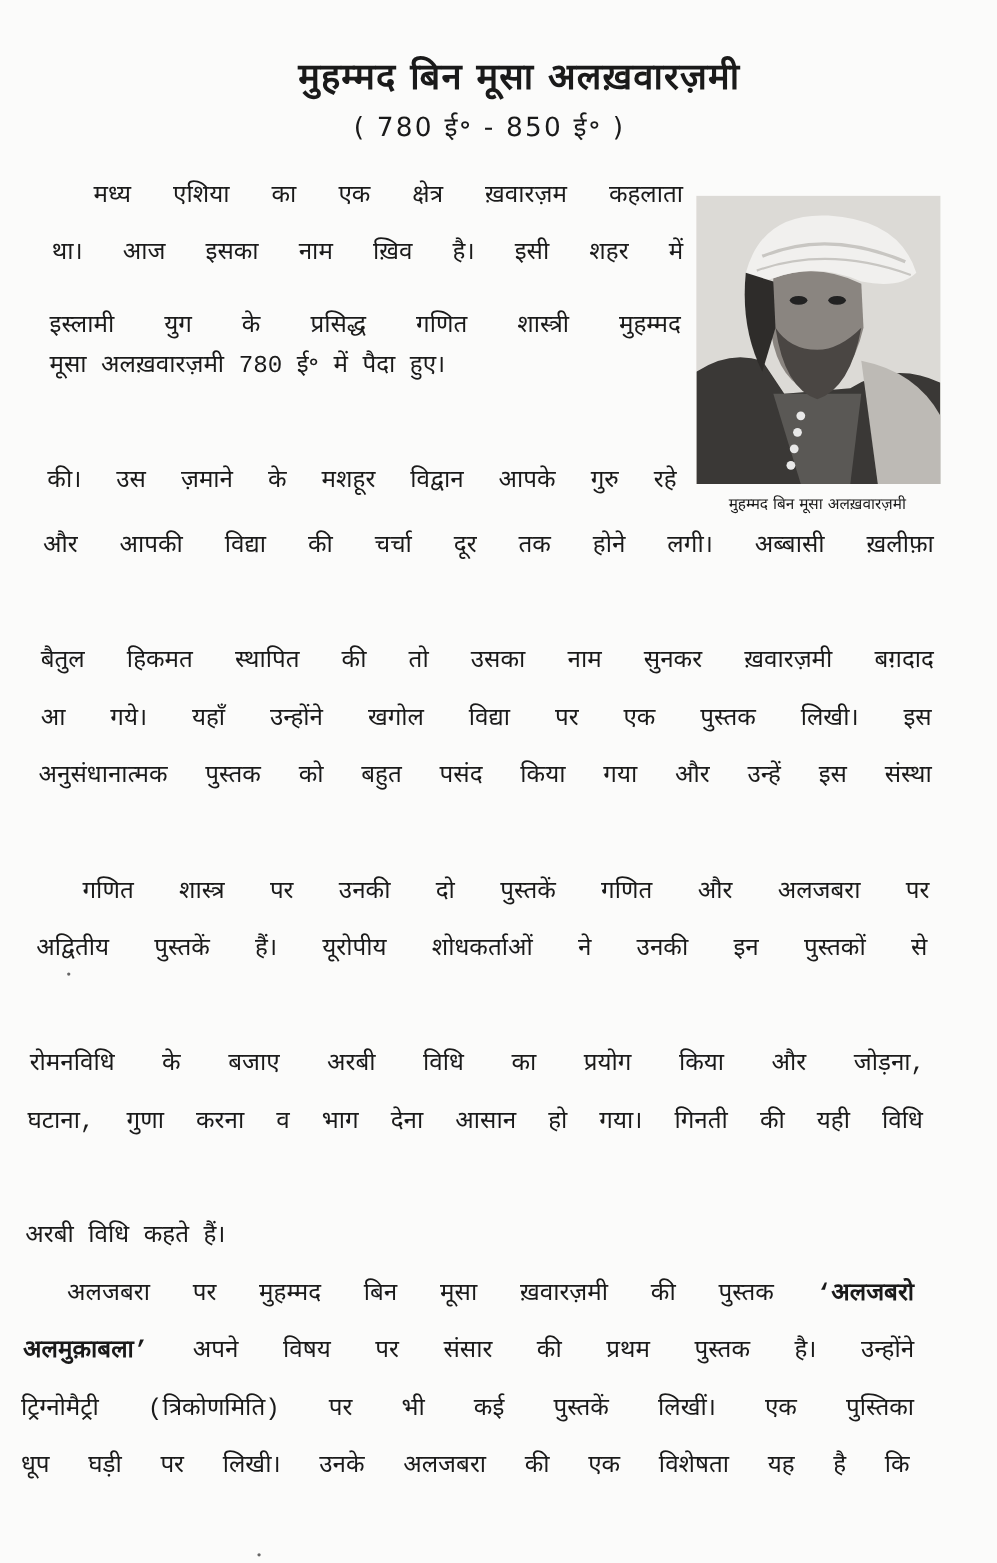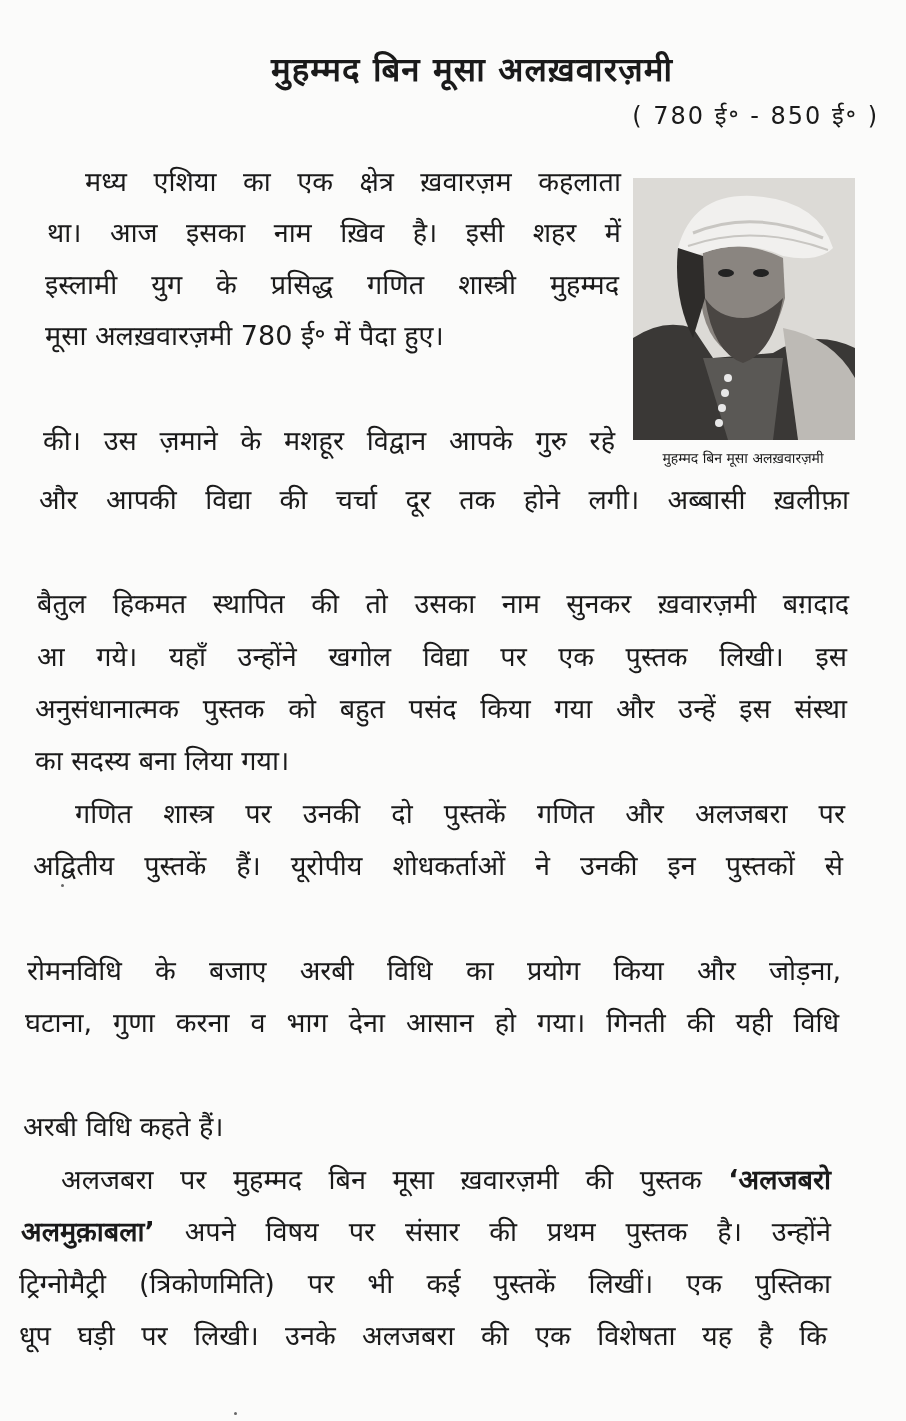--- a/index.html
+++ b/index.html
@@ -9,26 +9,26 @@
     font-family: "DejaVu Sans", sans-serif;
     color: #1a1a1a;
     position: relative;
   }
   .page { position: absolute; inset: 0; margin-left: 19px; }
   .title {
     position: absolute; left: 0; width: 906px; top: 46px;
     text-align: center; font-size: 33px; font-weight: bold; letter-spacing: 1px;
   }
   .dates {
-    position: absolute; left: 16px; width: 844px; top: 98px;
-    text-align: right; font-size: 24px; letter-spacing: 2px;
+    position: absolute; left: 4px; width: 844px; top: 98px;
+    text-align: center; font-size: 24px; letter-spacing: 2px;
   }
   .line {
-    position: absolute; font-size: 27px; white-space: nowrap; line-height: 1;
-    text-align: justify; text-align-last: justify;
+    position: absolute; font-size: 22px; white-space: nowrap; line-height: 1;
+    text-align: justify; text-align-last: justify; font-family: Liberation Mono, monospace;
   }
   .line.last { text-align-last: left; }
   .portrait {
     position: absolute; left: 614px; top: 178px; width: 222px; height: 262px;
     background: #e8e6e2; overflow: hidden;
   }
   .portrait svg { width: 100%; height: 100%; display: block; }
   .caption {
     position: absolute; left: 606px; top: 448px; width: 236px;
     text-align: center; font-size: 14px; white-space: nowrap;
@@ -39,29 +39,28 @@
 </head>
 <body>
 
 <div class="page">
 
   <div class="title">मुहम्मद बिन मूसा अलख़वारज़मी</div>
   <div class="dates">( 780 ई॰ - 850 ई॰ )</div>
 
   <div class="line" style="left:66px;top:168px;width:536px">मध्य एशिया का एक क्षेत्र ख़वारज़म कहलाता</div>
   <div class="line" style="left:28px;top:219px;width:574px">था। आज इसका नाम ख़िव है। इसी शहर में</div>
-  <div class="line" style="left:26px;top:271px;width:574px">इस्लामी युग के प्रसिद्ध गणित शास्त्री मुहम्मद</div>
+  <div class="line" style="left:26px;top:286px;width:574px">इस्लामी युग के प्रसिद्ध गणित शास्त्री मुहम्मद</div>
   <div class="line last" style="left:26px;top:322px;width:574px">मूसा अलख़वारज़मी 780 ई॰ में पैदा हुए।</div>
 
   <div class="line" style="left:24px;top:427px;width:572px">की। उस ज़माने के मशहूर विद्वान आपके गुरु रहे</div>
   <div class="line" style="left:20px;top:486px;width:810px">और आपकी विद्या की चर्चा दूर तक होने लगी। अब्बासी ख़लीफ़ा</div>
   <div class="line" style="left:18px;top:590px;width:812px">बैतुल हिकमत स्थापित की तो उसका नाम सुनकर ख़वारज़मी बग़दाद</div>
   <div class="line" style="left:18px;top:643px;width:810px">आ गये। यहाँ उन्होंने खगोल विद्या पर एक पुस्तक लिखी। इस</div>
   <div class="line" style="left:16px;top:695px;width:812px">अनुसंधानात्मक पुस्तक को बहुत पसंद किया गया और उन्हें इस संस्था</div>
-  <div class="line last" style="left:16px;top:747px;width:812px">का सदस्य बना लिया गया।</div>
 
   <div class="line" style="left:56px;top:800px;width:770px">गणित शास्त्र पर उनकी दो पुस्तकें गणित और अलजबरा पर</div>
   <div class="line" style="left:14px;top:852px;width:810px">अद्वितीय पुस्तकें हैं। यूरोपीय शोधकर्ताओं ने उनकी इन पुस्तकों से</div>
   <div class="line" style="left:8px;top:957px;width:814px">रोमनविधि के बजाए अरबी विधि का प्रयोग किया और जोड़ना,</div>
   <div class="line" style="left:6px;top:1009px;width:814px">घटाना, गुणा करना व भाग देना आसान हो गया। गिनती की यही विधि</div>
   <div class="line last" style="left:4px;top:1113px;width:814px">अरबी विधि कहते हैं।</div>
 
   <div class="line" style="left:2px;top:1218px;width:810px">
     <b class="bold">अलमुक़ाबला’</b><span> अपने विषय पर संसार की प्रथम पुस्तक है। उन्होंने</span>
   </div>

